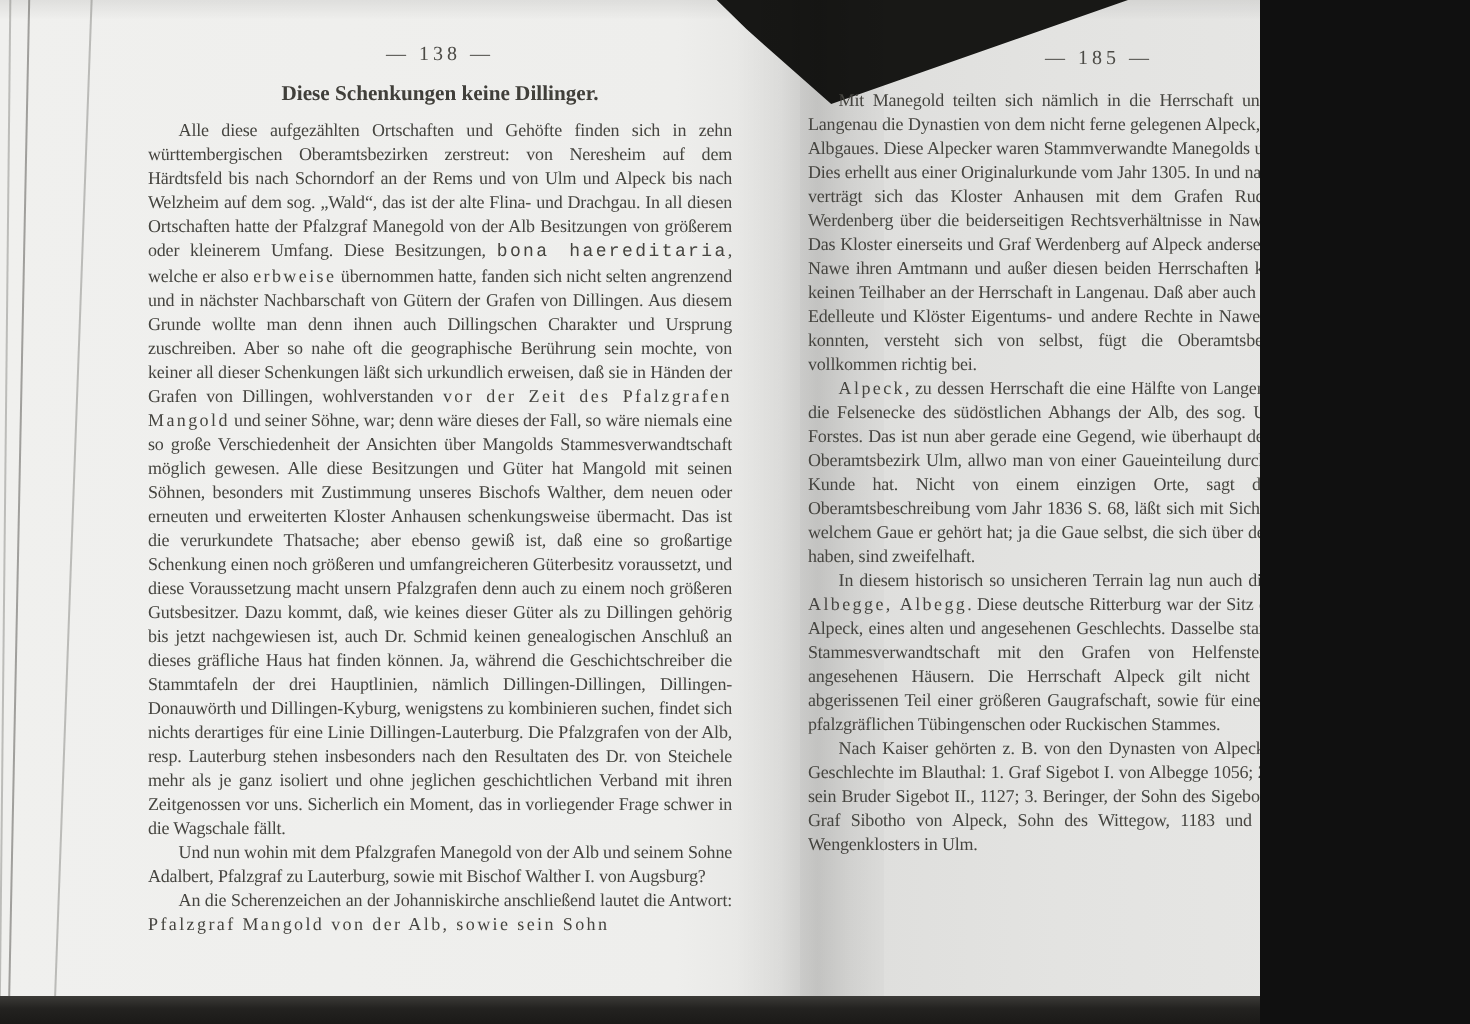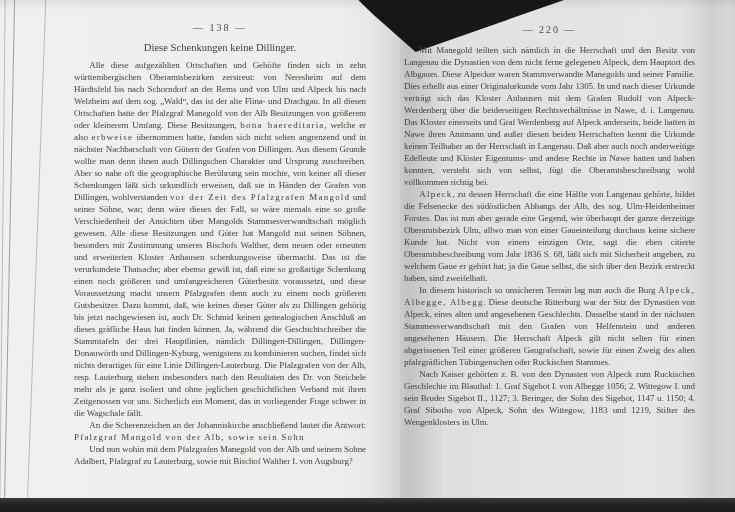--- a/index.html
+++ b/index.html
@@ -1,17 +1,17 @@
 <!DOCTYPE html>
 <html><head>
 <meta charset="utf-8">
 <style>
   html,body{margin:0;padding:0;background:#101010;}
   .photo{
-    position:relative;width:735px;height:512px;overflow:hidden;
+    position:relative;width:630px;height:512px;overflow:hidden;
     background:#161614;
     font-family:"Liberation Serif","DejaVu Serif",serif;
   }
   
   .spread{
     position:absolute;left:0;top:0;width:735px;height:499px;
     background:linear-gradient(90deg,#f0f0ee 0%,#eeeeec 46%,#e3e3e1 54%,#e9e9e7 72%,#ececea 88%,#e4e4e2 100%);
   }
   .top-sheen{position:absolute;left:0;top:0;width:735px;height:10px;
     background:linear-gradient(180deg,rgba(0,0,0,.07),rgba(0,0,0,0));}
@@ -46,31 +46,31 @@
   }
   
   .page{position:absolute;color:#45443f;}
   .page-left{left:74px;top:22px;width:292px;}
   .page-right{left:404px;top:24px;width:291px;}
   .pagenum{
     text-align:center;font-size:10px;letter-spacing:2px;
     color:#4c4b46;margin:0 0 9px 0;
   }
   .heading{
-    text-align:center;font-weight:normal;font-size:10.6px;
+    text-align:center;font-weight:bold;font-size:10.6px;
     margin:3px 0 6px 0;color:#403f3a;
   }
   .body p{
     margin:0;text-align:justify;
     font-size:9px;line-height:12px;letter-spacing:-.1px;
     text-indent:1.7em;
   }
   .body p.noindent{text-indent:0;}
   .body .sp{letter-spacing:1.2px;}
-  .body .ant{letter-spacing:1.2px;font-family:Liberation Serif, serif;}
+  .body .ant{letter-spacing:1.2px;font-family:Liberation Mono, monospace;}
 </style>
 </head>
 <body>
 
 <div class="photo">
   <div class="spread"></div>
   <div class="top-sheen"></div>
   <div class="gutter-notch"></div>
   <div class="right-page-tint"></div>
   <div class="gutter-shadow"></div>
@@ -78,27 +78,27 @@
   <div class="edge-line l1"></div>
   <div class="edge-line l2"></div>
   <div class="edge-line l3"></div>
   <div class="table-strip"></div>
 
   <div class="page page-left">
     <div class="pagenum">— 138 —</div>
     <div class="heading">Diese Schenkungen keine Dillinger.</div>
     <div class="body">
         <p><span>Alle diese aufgezählten Ortschaften und Gehöfte finden sich in zehn württembergischen Oberamtsbezirken zerstreut: von Neresheim auf dem Härdtsfeld bis nach Schorndorf an der Rems und von Ulm und Alpeck bis nach Welzheim auf dem sog. „Wald“, das ist der alte Flina- und Drachgau. In all diesen Ortschaften hatte der Pfalzgraf Manegold von der Alb Besitzungen von größerem oder kleinerem Umfang. Diese Besitzungen, </span><span class="ant">bona haereditaria</span><span>, welche er also </span><span class="sp">erbweise</span><span> übernommen hatte, fanden sich nicht selten angrenzend und in nächster Nachbarschaft von Gütern der Grafen von Dillingen. Aus diesem Grunde wollte man denn ihnen auch Dillingschen Charakter und Ursprung zuschreiben. Aber so nahe oft die geographische Berührung sein mochte, von keiner all dieser Schenkungen läßt sich urkundlich erweisen, daß sie in Händen der Grafen von Dillingen, wohlverstanden </span><span class="sp">vor der Zeit des Pfalzgrafen Mangold</span><span> und seiner Söhne, war; denn wäre dieses der Fall, so wäre niemals eine so große Verschiedenheit der Ansichten über Mangolds Stammesverwandtschaft möglich gewesen. Alle diese Besitzungen und Güter hat Mangold mit seinen Söhnen, besonders mit Zustimmung unseres Bischofs Walther, dem neuen oder erneuten und erweiterten Kloster Anhausen schenkungsweise übermacht. Das ist die verurkundete Thatsache; aber ebenso gewiß ist, daß eine so großartige Schenkung einen noch größeren und umfangreicheren Güterbesitz voraussetzt, und diese Voraussetzung macht unsern Pfalzgrafen denn auch zu einem noch größeren Gutsbesitzer. Dazu kommt, daß, wie keines dieser Güter als zu Dillingen gehörig bis jetzt nachgewiesen ist, auch Dr. Schmid keinen genealogischen Anschluß an dieses gräfliche Haus hat finden können. Ja, während die Geschichtschreiber die Stammtafeln der drei Hauptlinien, nämlich Dillingen-Dillingen, Dillingen-Donauwörth und Dillingen-Kyburg, wenigstens zu kombinieren suchen, findet sich nichts derartiges für eine Linie Dillingen-Lauterburg. Die Pfalzgrafen von der Alb, resp. Lauterburg stehen insbesonders nach den Resultaten des Dr. von Steichele mehr als je ganz isoliert und ohne jeglichen geschichtlichen Verband mit ihren Zeitgenossen vor uns. Sicherlich ein Moment, das in vorliegender Frage schwer in die Wagschale fällt.</span></p>
+        <p><span>Und nun wohin mit dem Pfalzgrafen Manegold von der Alb und seinem Sohne Adalbert, Pfalzgraf zu Lauterburg, sowie mit Bischof Walther I. von Augsburg?</span></p>
         <p><span>An die Scherenzeichen an der Johanniskirche anschließend lautet die Antwort: </span><span class="sp">Pfalzgraf Mangold von der Alb, sowie sein Sohn</span></p>
-        <p><span>Und nun wohin mit dem Pfalzgrafen Manegold von der Alb und seinem Sohne Adalbert, Pfalzgraf zu Lauterburg, sowie mit Bischof Walther I. von Augsburg?</span></p>
       </div>
   </div>
 
   <div class="page page-right">
-    <div class="pagenum">— 220 —</div>
+    <div class="pagenum">— 185 —</div>
     <div class="body">
         <p><span>Mit Manegold teilten sich nämlich in die Herrschaft und den Besitz von Langenau die Dynastien von dem nicht ferne gelegenen Alpeck, dem Hauptort des Albgaues. Diese Alpecker waren Stammverwandte Manegolds und seiner Familie. Dies erhellt aus einer Originalurkunde vom Jahr 1305. In und nach dieser Urkunde verträgt sich das Kloster Anhausen mit dem Grafen Rudolf von Alpeck-Werdenberg über die beiderseitigen Rechtsverhältnisse in Nawe, d. i. Langenau. Das Kloster einerseits und Graf Werdenberg auf Alpeck anderseits, beide hatten in Nawe ihren Amtmann und außer diesen beiden Herrschaften kennt die Urkunde keinen Teilhaber an der Herrschaft in Langenau. Daß aber auch noch anderweitige Edelleute und Klöster Eigentums- und andere Rechte in Nawe hatten und haben konnten, versteht sich von selbst, fügt die Oberamtsbeschreibung wohl vollkommen richtig bei.</span></p>
         <p><span class="sp">Alpeck</span><span>, zu dessen Herrschaft die eine Hälfte von Langenau gehörte, bildet die Felsenecke des südöstlichen Abhangs der Alb, des sog. Ulm-Heidenheimer Forstes. Das ist nun aber gerade eine Gegend, wie überhaupt der ganze derzeitige Oberamtsbezirk Ulm, allwo man von einer Gaueinteilung durchaus keine sichere Kunde hat. Nicht von einem einzigen Orte, sagt die eben citierte Oberamtsbeschreibung vom Jahr 1836 S. 68, läßt sich mit Sicherheit angeben, zu welchem Gaue er gehört hat; ja die Gaue selbst, die sich über den Bezirk erstreckt haben, sind zweifelhaft.</span></p>
         <p><span>In diesem historisch so unsicheren Terrain lag nun auch die Burg </span><span class="sp">Alpeck, Albegge, Albegg</span><span>. Diese deutsche Ritterburg war der Sitz der Dynastien von Alpeck, eines alten und angesehenen Geschlechts. Dasselbe stand in der nächsten Stammesverwandtschaft mit den Grafen von Helfenstein und anderen angesehenen Häusern. Die Herrschaft Alpeck gilt nicht selten für einen abgerissenen Teil einer größeren Gaugrafschaft, sowie für einen Zweig des alten pfalzgräflichen Tübingenschen oder Ruckischen Stammes.</span></p>
         <p><span>Nach Kaiser gehörten z. B. von den Dynasten von Alpeck zum Ruckischen Geschlechte im Blauthal: 1. Graf Sigebot I. von Albegge 1056; 2. Wittegow I. und sein Bruder Sigebot II., 1127; 3. Beringer, der Sohn des Sigebot, 1147 u. 1150; 4. Graf Sibotho von Alpeck, Sohn des Wittegow, 1183 und 1219, Stifter des Wengenklosters in Ulm.</span></p>
       </div>
   </div>
 </div>
 
 </body></html>

